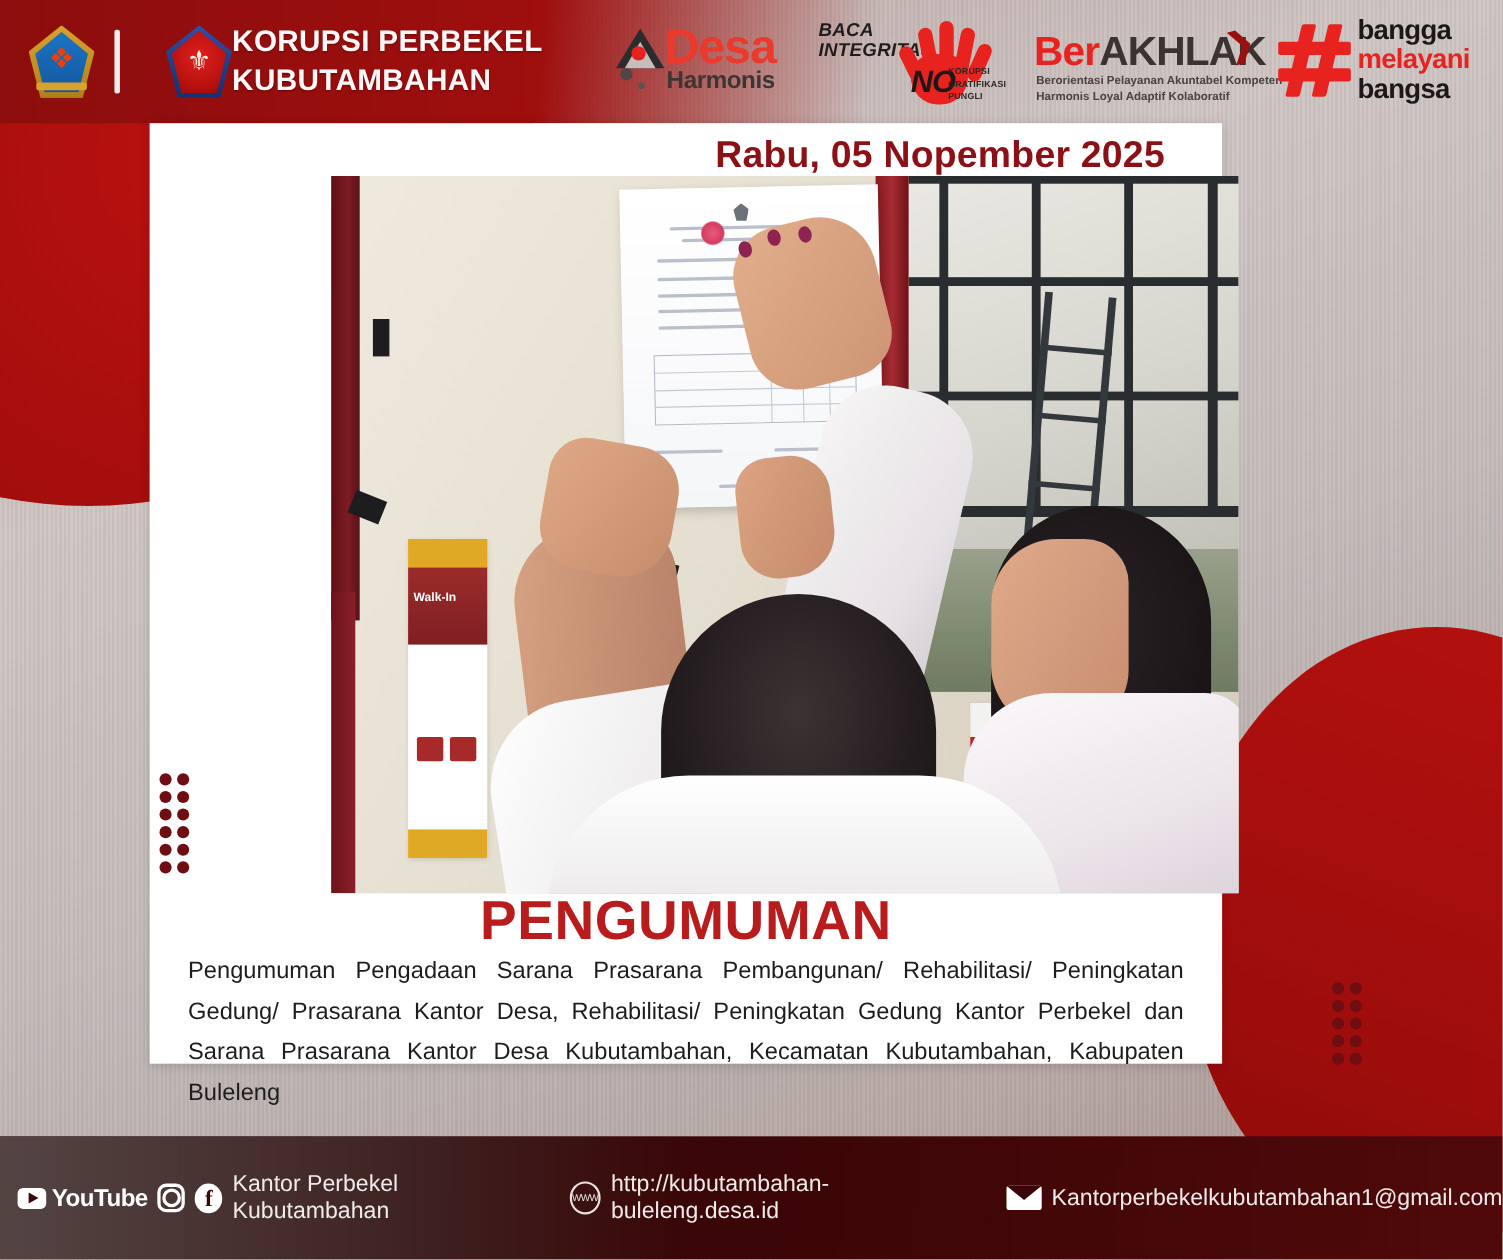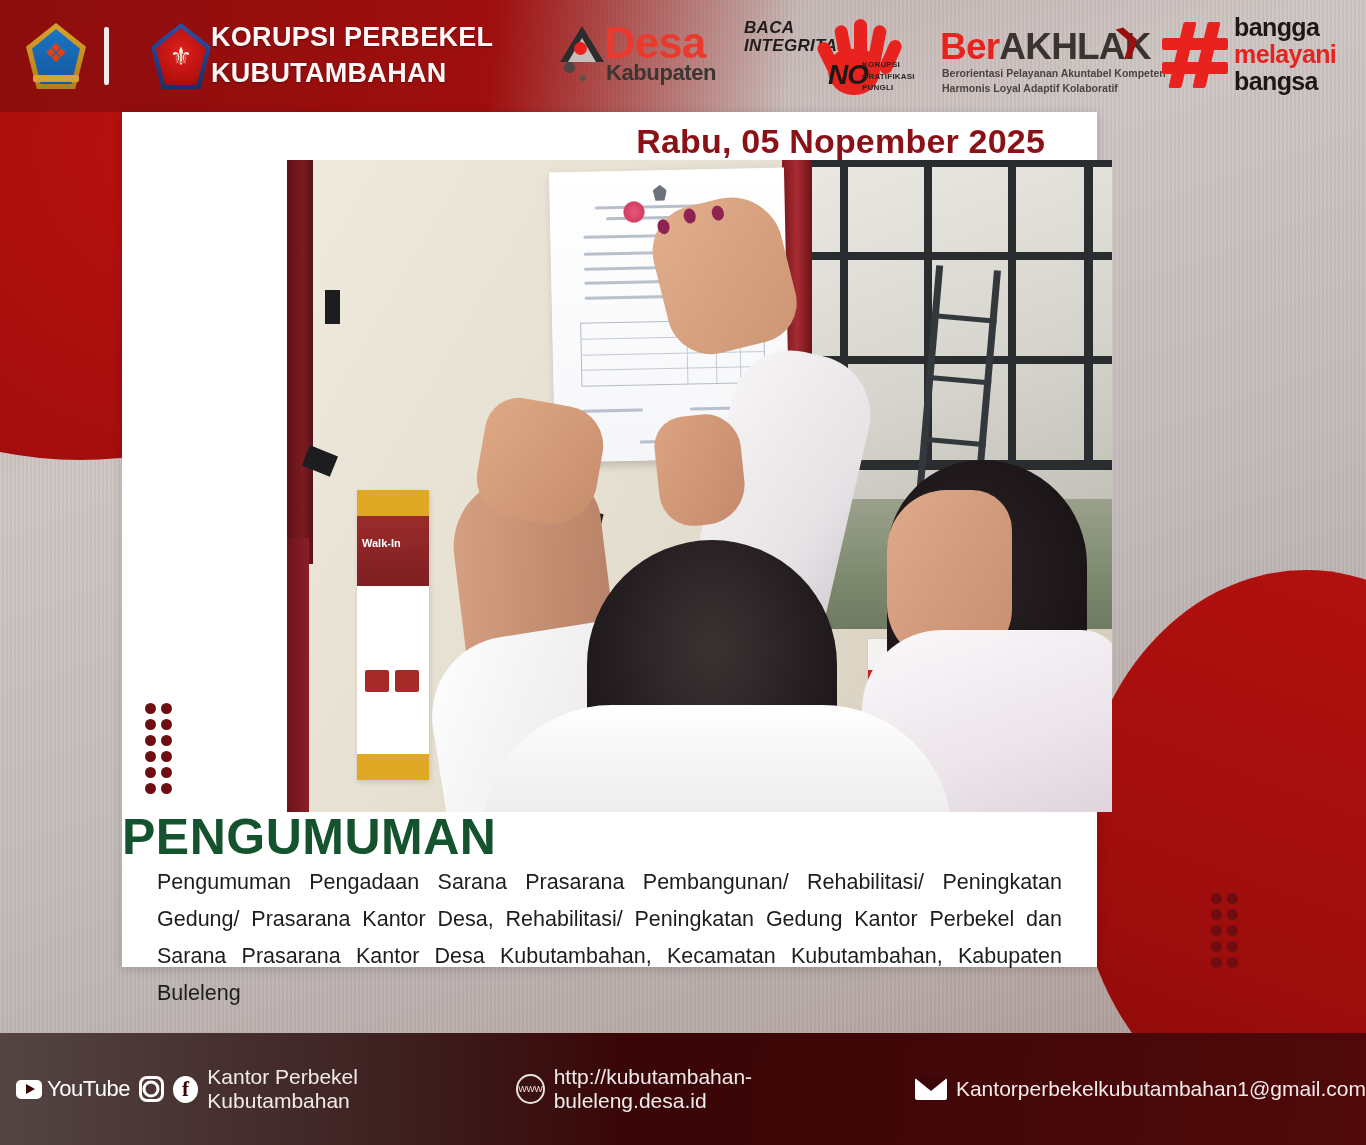--- a/index.html
+++ b/index.html
@@ -169,21 +169,21 @@
   .logo-bmb .lines { position:absolute; left:72px; top:0px; }
   .logo-bmb .l {
     font-size:25px; font-weight:800; line-height:1.07; letter-spacing:-0.6px;
   }
   .logo-bmb .l1 { color:#1b1817; }
   .logo-bmb .l2 { color:#e8231f; }
   .logo-bmb .l3 { color:#1b1817; }
 
   
   .card {
-    position: absolute; left: 122px; top: 112px; width: 975px; height: 855px;
+    position: absolute; left: 136px; top: 112px; width: 975px; height: 855px;
     background: #ffffff; z-index: 4;
     box-shadow: 0 2px 10px rgba(0,0,0,0.16);
   }
   .date {
     position: absolute; right: 52px; top: 10px;
     font-size: 34px; font-weight: 600; color: #8b1117; letter-spacing: 0.2px;
   }
 
   
   .photo {
@@ -300,22 +300,22 @@
     border-radius: 60px 40px 56px 60px;
   }
   .ph-shirt-w {
     position:absolute; left:575px; top:470px; width:260px; height:215px;
     background: linear-gradient(160deg,#fbf8fa,#ece5ea 55%,#d8cfd6);
     border-radius: 80px 40px 0 0;
   }
 
   
   .pengumuman {
-    position: absolute; left: 0; right: 0; top: 700px; 
-    font-size: 50px; font-weight: 800; color: #14532d; letter-spacing: 0.5px;
+    position: absolute; left: 0; right: 0; top: 700px; text-align: center;
+    font-size: 50px; font-weight: 800; color: #b91c1c; letter-spacing: 0.5px;
     line-height: 1;
   }
   .body-text {
     position: absolute; left: 35px; right: 35px; top: 752px;
     font-size: 21.5px; line-height: 1.72; color: #1d1d1d;
     text-align: justify; text-justify: inter-word;
   }
 
   
   .dots { position: absolute; display: grid; grid-template-columns: repeat(2, 16px); z-index: 7; }
@@ -343,21 +343,21 @@
   .f-site { margin-left: 26px; }
   .f-mail { margin-left: 24px; }
 
   .yt-badge {
     display:inline-flex; align-items:center; gap:5px;
   }
   .yt-box { width:26px; height:19px; background:#fff; border-radius:5px;
     display:flex; align-items:center; justify-content:center; }
   .yt-tri { width:0;height:0;border-left:9px solid #3b0607;
     border-top:5px solid transparent;border-bottom:5px solid transparent; margin-left:2px;}
-  .yt-word { font-size:22px; font-weight:400; color:#ffffff; letter-spacing:-0.5px; }
+  .yt-word { font-size:22px; font-weight:700; color:#ffffff; letter-spacing:-0.5px; }
   .ig { width:26px;height:26px;border:3px solid #fff;border-radius:8px;position:relative;}
   .ig::before{content:"";position:absolute;left:50%;top:50%;transform:translate(-50%,-50%);
     width:11px;height:11px;border:3px solid #fff;border-radius:50%;}
   .fb { width:27px;height:27px;border-radius:50%;background:#fff;color:#3b0607;
     font-size:21px;font-weight:800;display:flex;align-items:center;justify-content:center;
     font-family:"Liberation Serif", serif; }
   .www { width:30px;height:30px;border-radius:50%;border:2px solid #e8e2e1;
     display:flex;align-items:center;justify-content:center;font-size:9px;font-weight:400;
     color:#e8e2e1; letter-spacing:-0.5px; }
   .mail { width:32px;height:22px;background:#fff;position:relative;border-radius:2px; }
@@ -399,21 +399,21 @@
 
     <div class="logos">
 
       <div class="logo-desa">
         <div class="roof"></div>
         <div class="roof2"></div>
         <div class="dot-r"></div>
         <div class="dot-d"></div>
         <div class="dot-s"></div>
         <div class="t1">Desa</div>
-        <div class="t2">Kabupaten</div>
+        <div class="t2">Harmonis</div>
       </div>
 
       <div class="logo-zi">
         <div class="zona">
           <div>BACA</div>
           <div>INTEGRITAS</div>
         </div>
         <div class="palm">
           <i class="finger" style="left:8px;  top:26px; height:34px; transform:rotate(-26deg);"></i>
           <i class="finger" style="left:24px; top:10px; height:48px; transform:rotate(-11deg);"></i>

